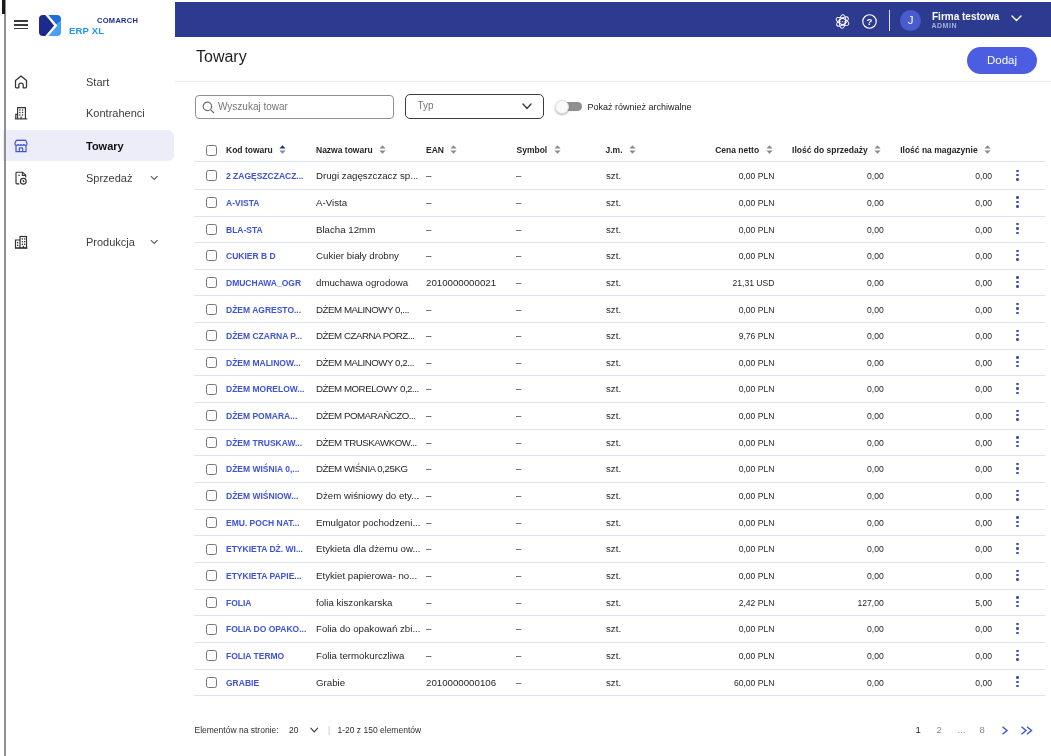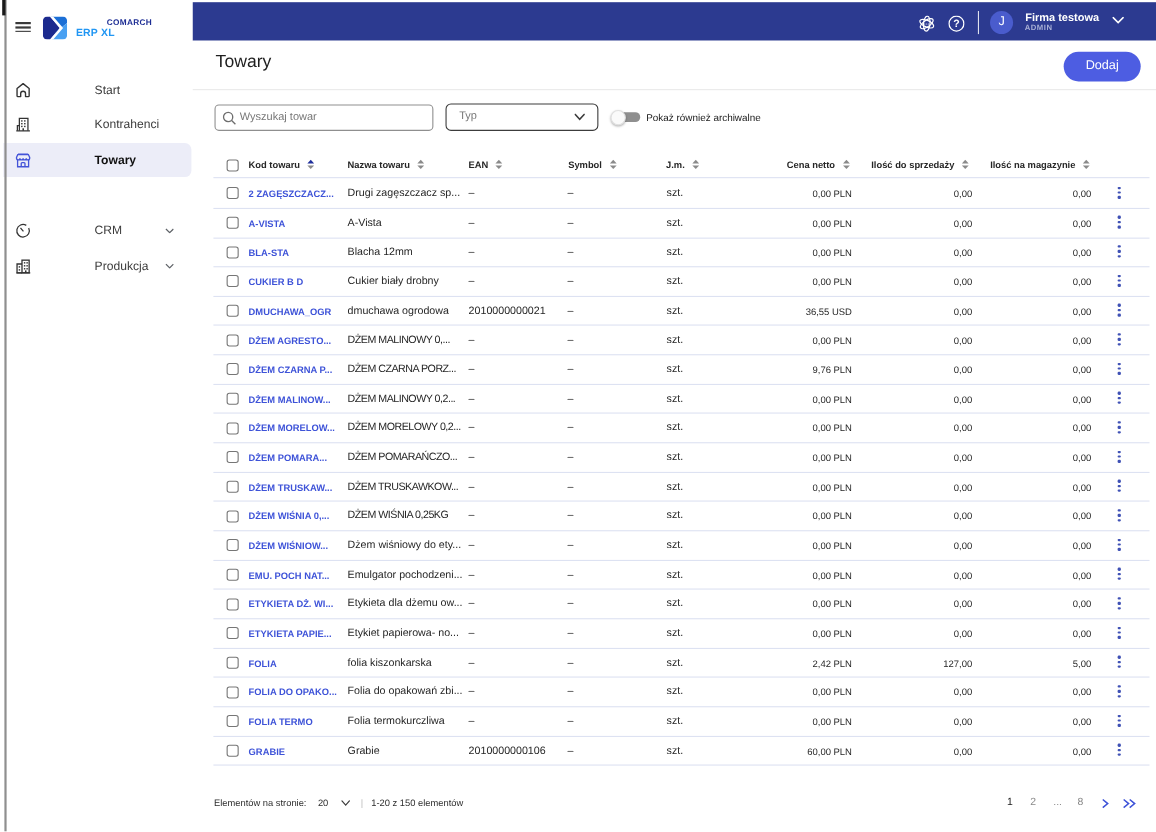--- a/index.html
+++ b/index.html
@@ -236,21 +236,21 @@
       <i></i>
     </span>
 </div>
 <div class="row" style="top:269.84px">
   <span class="cb"></span>
   <span class="c kod">DMUCHAWA_OGR</span>
   <span class="c naz">dmuchawa ogrodowa</span>
   <span class="c ean">2010000000021</span>
   <span class="c sym">–</span>
   <span class="c jm">szt.</span>
-  <span class="c num cena">36,55 USD</span>
+  <span class="c num cena">21,31 USD</span>
   <span class="c num il1">0,00</span>
   <span class="c num il2">0,00</span>
   <span class="kebab">
       <i></i>
       <i></i>
       <i></i>
     </span>
 </div>
 <div class="row" style="top:296.50px">
   <span class="cb"></span>
@@ -565,28 +565,31 @@
     <svg class="micon" viewBox="0 0 16 16">
         <g fill="none" stroke="#4454d8" stroke-width="1.2">
           <line x1="3.4" y1="2.2" x2="12.6" y2="2.2"></line>
           <path d="M3.2 2.5 L2 5.2 Q1.8 7.3 3.6 7.3 Q5.1 7.3 5.1 5.9 Q5.1 7.3 6.55 7.3 Q8 7.3 8 5.9 Q8 7.3 9.45 7.3 Q10.9 7.3 10.9 5.9 Q10.9 7.3 12.4 7.3 Q14.2 7.3 14 5.2 L12.8 2.5 Z"></path>
           <path d="M3 7.5 L3 13.6 L13 13.6 L13 7.5"></path>
           <path d="M6.3 13.6 L6.3 10.7 Q6.3 9.9 7.1 9.9 L8.9 9.9 Q9.7 9.9 9.7 10.7 L9.7 13.6"></path>
         </g>
       </svg>
     <span class="mtext" style="font-weight:700; color:#111;">Towary</span>
   </div>
-  <div class="mitem" style="top:193.5px">
+  <div class="mitem" style="top:161.5px">
     <svg class="micon" viewBox="0 0 16 16">
         <g fill="none" stroke="#333" stroke-width="1.15">
-          <path d="M10.9 2.9 A5.7 5.7 0 1 0 13.1 5.3"></path>
-          <path d="M8.3 8.3 L5.6 5.2"></path>
+          <path d="M6.5 13.8 L3.8 13.8 Q3 13.8 3 13 L3 3 Q3 2.2 3.8 2.2 L9.7 2.2 L12.7 5.2 L12.7 7.4"></path>
+          <path d="M9.4 2.2 L9.4 5.4 L12.7 5.4"></path>
+          <path d="M5.2 5.2 L7 5.2"></path>
+          <circle cx="10.3" cy="11.2" r="2.9"></circle>
+          <path d="M10.3 9.9 L10.3 11.5 L11.5 11.5"></path>
         </g>
       </svg>
-    <span class="mtext">CRM</span>
+    <span class="mtext">Sprzedaż</span>
     <svg class="chev" width="8.5" height="5.5" viewBox="0 0 10 6">
         <path d="M1 0.8 L5 4.8 L9 0.8" fill="none" stroke="#5f6368" stroke-width="1.35"></path>
       </svg>
   </div>
   <div class="mitem" style="top:225.5px">
     <svg class="micon" viewBox="0 0 16 16">
         <g fill="none" stroke="#333" stroke-width="1.2">
           <rect x="7" y="2.5" width="6.5" height="11.5"></rect>
           <path d="M7 6 L2.5 6 L2.5 14 L7 14"></path>
           <line x1="2" y1="14" x2="14.5" y2="14"></line>

